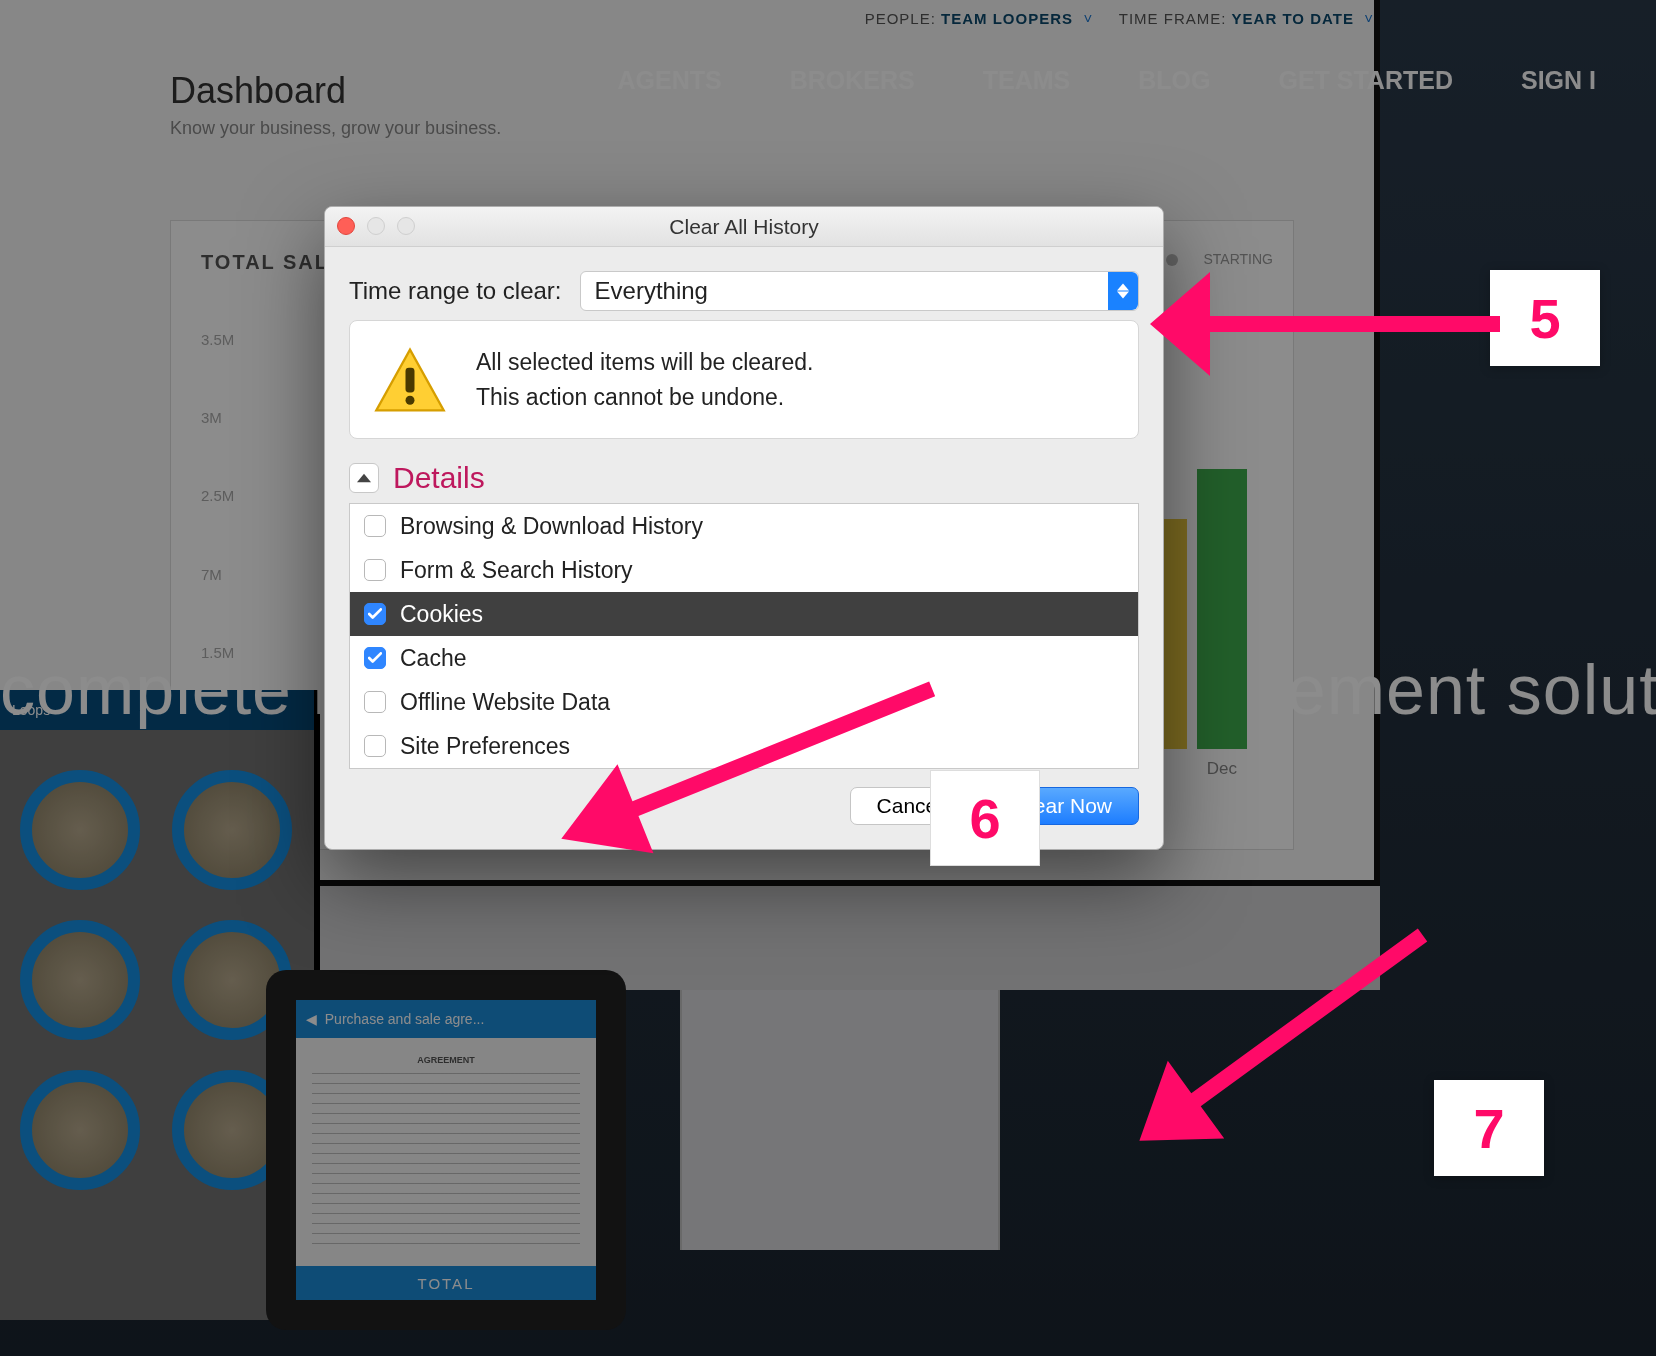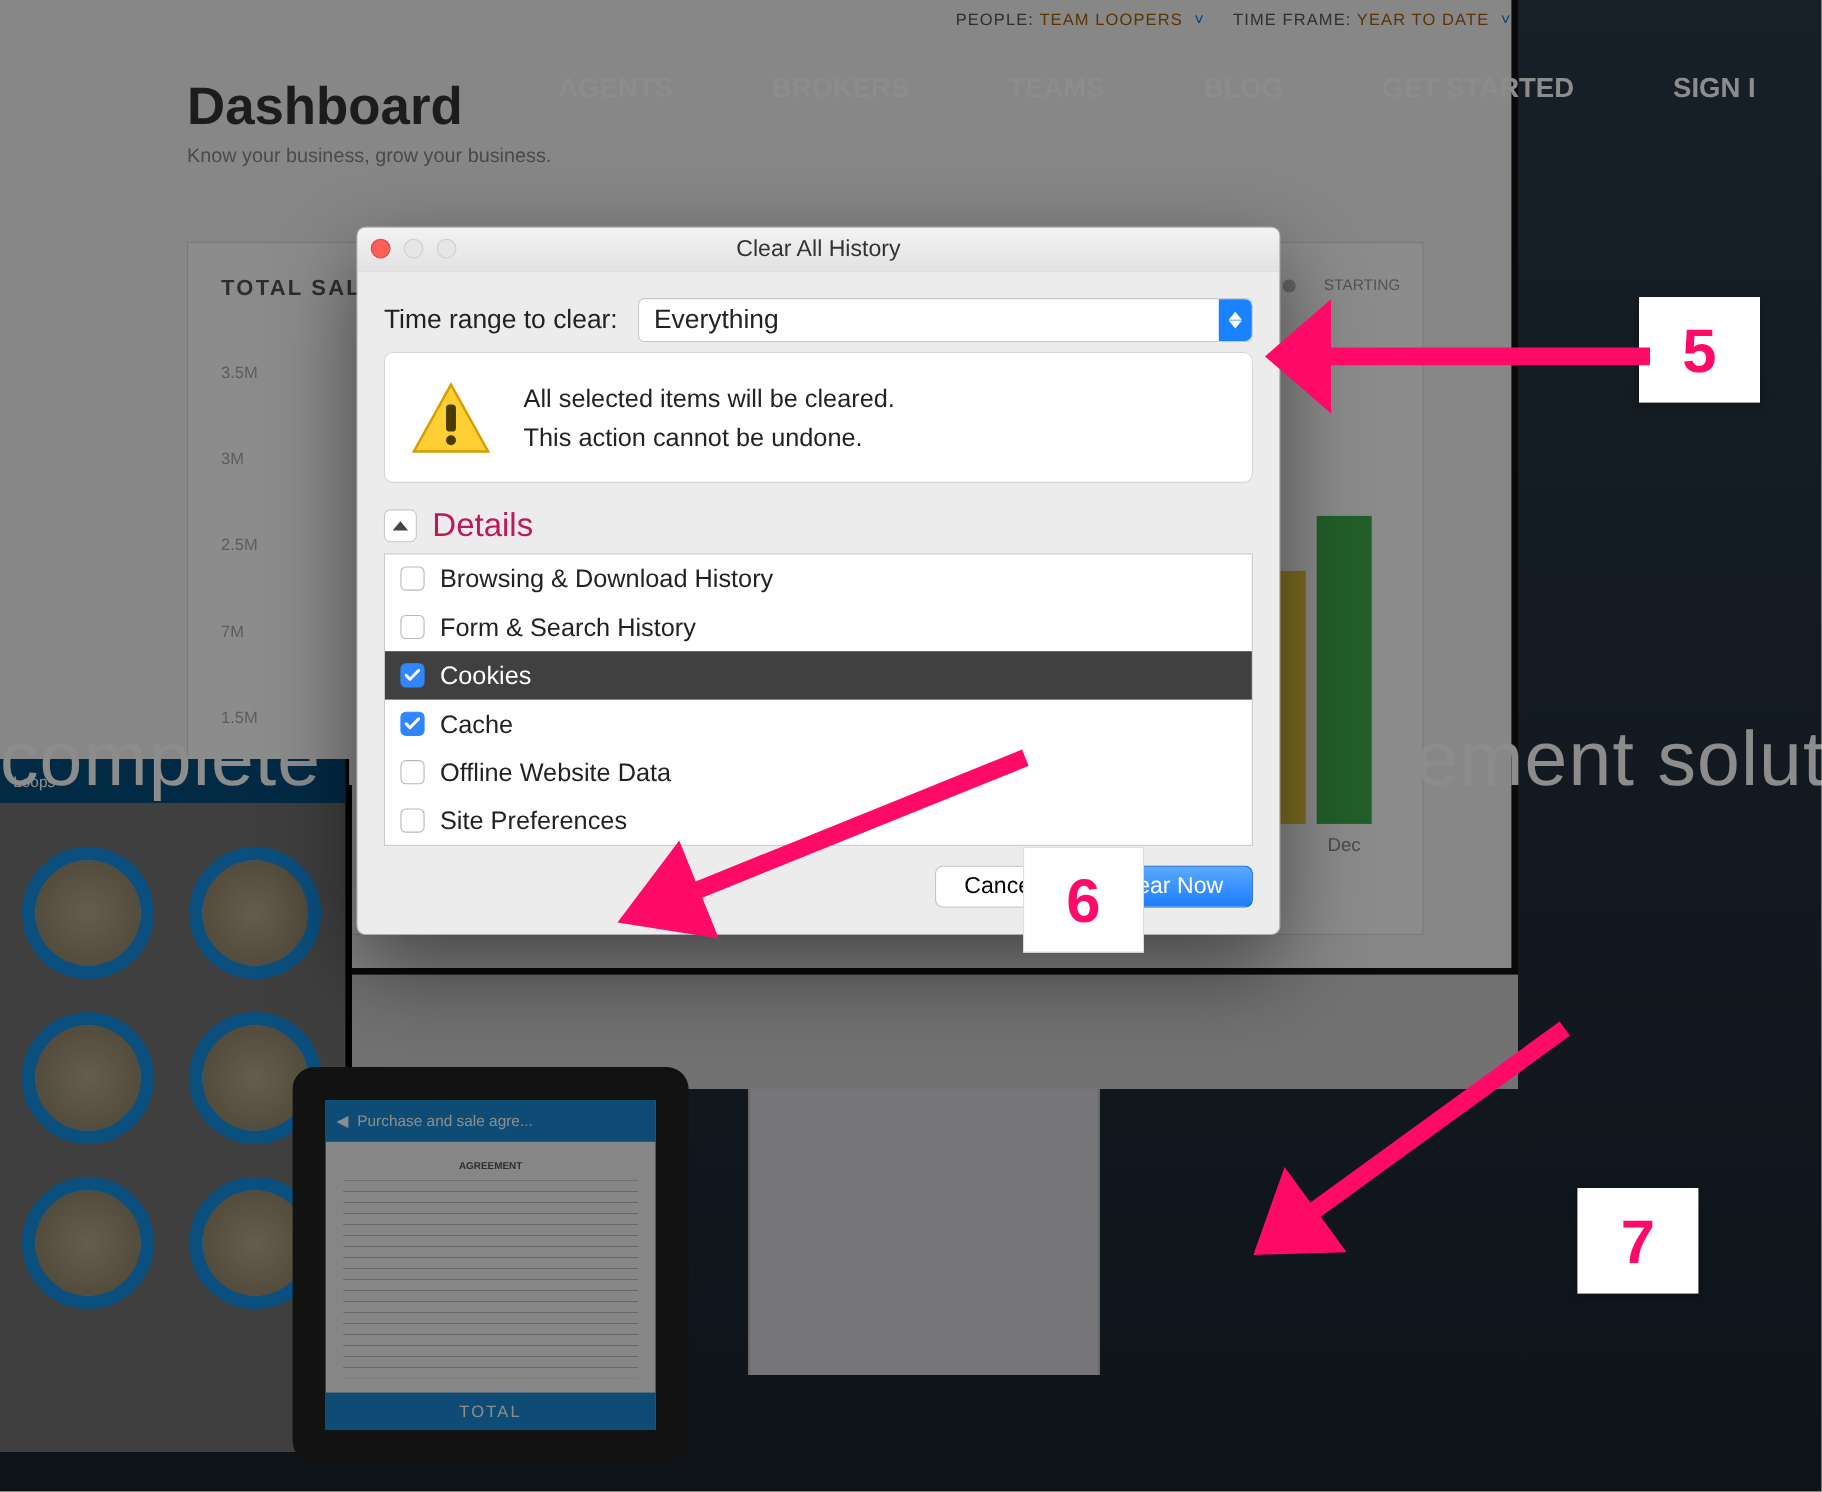--- a/index.html
+++ b/index.html
@@ -7,29 +7,29 @@
 
 
 .bg{position:absolute;inset:0}
 .bg-hero{position:absolute;left:0;right:0;top:0;bottom:0;background:#1f2d3a;
   background:linear-gradient(180deg,#2a3a4a 0%,#1b2530 100%)}
 .bg-hero-text{position:absolute;top:650px;left:0;right:0;color:#fff;font-weight:300;
   font-size:70px;white-space:nowrap;letter-spacing:1px}
 .bg-hero-text .left{position:absolute;left:0}
 .bg-hero-text .right{position:absolute;right:-100px}
 .topnav{position:absolute;top:0;left:0;right:0;height:160px;display:flex;
-  justify-content:flex-end;gap:90px;padding-right:60px;align-items:center}
+  justify-content:flex-end;gap:68px;padding-right:60px;align-items:center}
 .topnav a{color:#fff;text-decoration:none;font-weight:700;font-size:25px}
 .bg-dashboard{position:absolute;top:0;left:0;width:1380px;height:880px;
   background:#f6f6f6;border-right:6px solid #111}
 .bg-dashboard .filters{position:absolute;top:10px;right:0;color:#333;font-size:15px;letter-spacing:1px}
 .bg-dashboard .filters .label{color:#555}
-.bg-dashboard .filters .val{color:#a16207;font-weight:400}
+.bg-dashboard .filters .val{color:#0c4a6e;font-weight:700}
 .db-heading{position:absolute;top:70px;left:170px}
-.db-heading h1{font-size:48px;color:#333;font-weight:700}
+.db-heading h1{font-size:36px;color:#333;font-weight:400}
 .db-heading .sub{font-size:18px;color:#888;margin-top:6px}
 .db-card{position:absolute;top:220px;left:170px;right:80px;bottom:30px;border:1px solid #ddd;background:#fff}
 .db-card .title{position:absolute;top:30px;left:30px;font-size:20px;color:#555;letter-spacing:2px;font-weight:600}
 .db-card .legend{position:absolute;top:30px;right:20px;font-size:14px;color:#999}
 .db-card .legend span{margin-left:20px}
 .db-card .legend .dot{display:inline-block;width:12px;height:12px;border-radius:50%;margin-right:6px;vertical-align:middle}.dot.grey{background:#bbb}
 .db-card .yaxis{position:absolute;top:110px;left:30px;bottom:110px;width:60px;color:#aaa;font-size:15px;display:flex;flex-direction:column;justify-content:space-between}
 .db-card .bars{position:absolute;right:26px;bottom:100px;width:130px;height:300px}
 .db-card .bar{position:absolute;bottom:0;width:50px}
 .db-card .bar.y{left:0;height:230px;background:#e8c63d}

